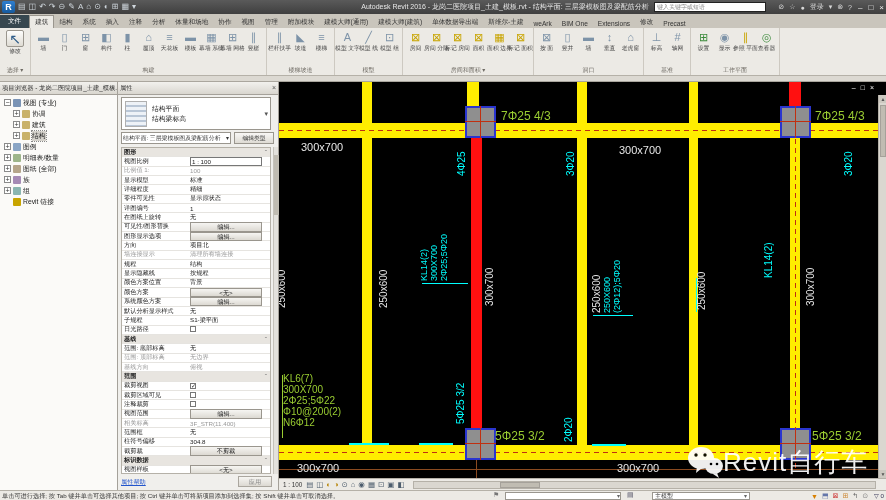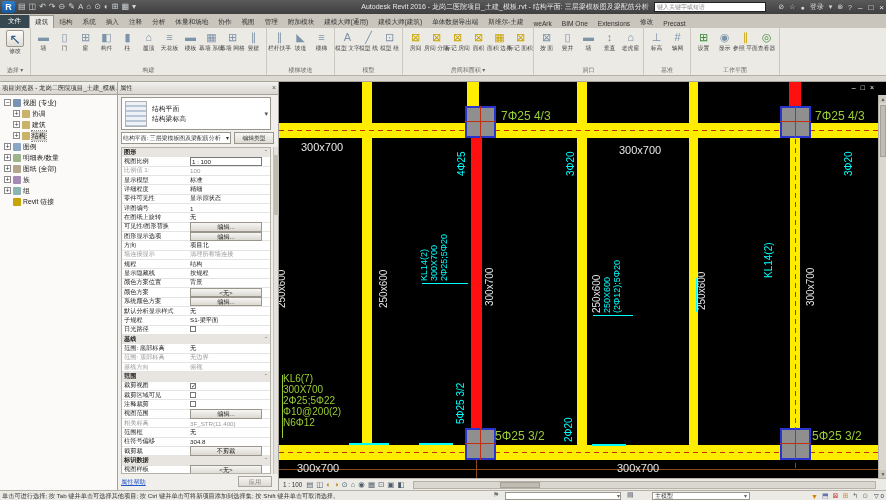--- a/index.html
+++ b/index.html
@@ -676,20 +676,33 @@
       <div class="ctext g" style="left: 222px; top: 28px; font-size: 12px;">7Φ25 4/3</div>
       <div class="ctext g" style="left: 536px; top: 28px; font-size: 12px;">7Φ25 4/3</div>
       <div class="ctext g" style="left: 216px; top: 348px; font-size: 12px;">5Φ25 3/2</div>
       <div class="ctext g" style="left: 533px; top: 348px; font-size: 12px;">5Φ25 3/2</div>
       <div class="ctext g" style="left: 4px; top: 292px; font-size: 10px;">KL6(7)</div>
       <div class="ctext g" style="left: 4px; top: 303px; font-size: 10px;">300X700</div>
       <div class="ctext g" style="left: 4px; top: 314px; font-size: 10px;">2Φ25;5Φ22</div>
       <div class="ctext g" style="left: 4px; top: 325px; font-size: 10px;">Φ10@200(2)</div>
       <div class="ctext g" style="left: 4px; top: 336px; font-size: 10px;">N6Φ12</div>
     </div>
+  <div id="watermark">
+    <svg width="36" height="34" viewBox="0 0 36 34">
+      <ellipse cx="14" cy="13" rx="13" ry="11" fill="#ffffff"></ellipse>
+      <circle cx="9" cy="10" r="1.7" fill="#000000"></circle>
+      <circle cx="18" cy="10" r="1.7" fill="#000000"></circle>
+      <path d="M10 22 L9 28 L15 23 Z" fill="#ffffff"></path>
+      <ellipse cx="27" cy="21" rx="9" ry="8" fill="#ffffff"></ellipse>
+      <circle cx="24" cy="19" r="1.3" fill="#000000"></circle>
+      <circle cx="30" cy="19" r="1.3" fill="#000000"></circle>
+      <path d="M30 28 L32 33 L26 29 Z" fill="#ffffff"></path>
+    </svg>
+    <span id="wmtext">Revit自行车</span>
+  </div>
   <div id="vscroll">
     <div class="arrow" style="top:0;">▲</div>
     <div class="thumb"></div>
     <div class="arrow" style="bottom:0;">▼</div>
   </div>
   <div id="viewbar">
     <span id="vbscale">1 : 100</span>
     <span id="vbicons"><span class="vbicon">▤</span><span class="vbicon">◫</span><span class="vbicon" style="color: rgb(184, 134, 11);">◐</span><span class="vbicon" style="color: rgb(184, 134, 11);">◑</span><span class="vbicon">⊙</span><span class="vbicon">⌂</span><span class="vbicon">◉</span><span class="vbicon">▦</span><span class="vbicon">⊡</span><span class="vbicon">▣</span><span class="vbicon">◧</span></span>
     <div id="hscroll">
       <div class="thumb"></div>

